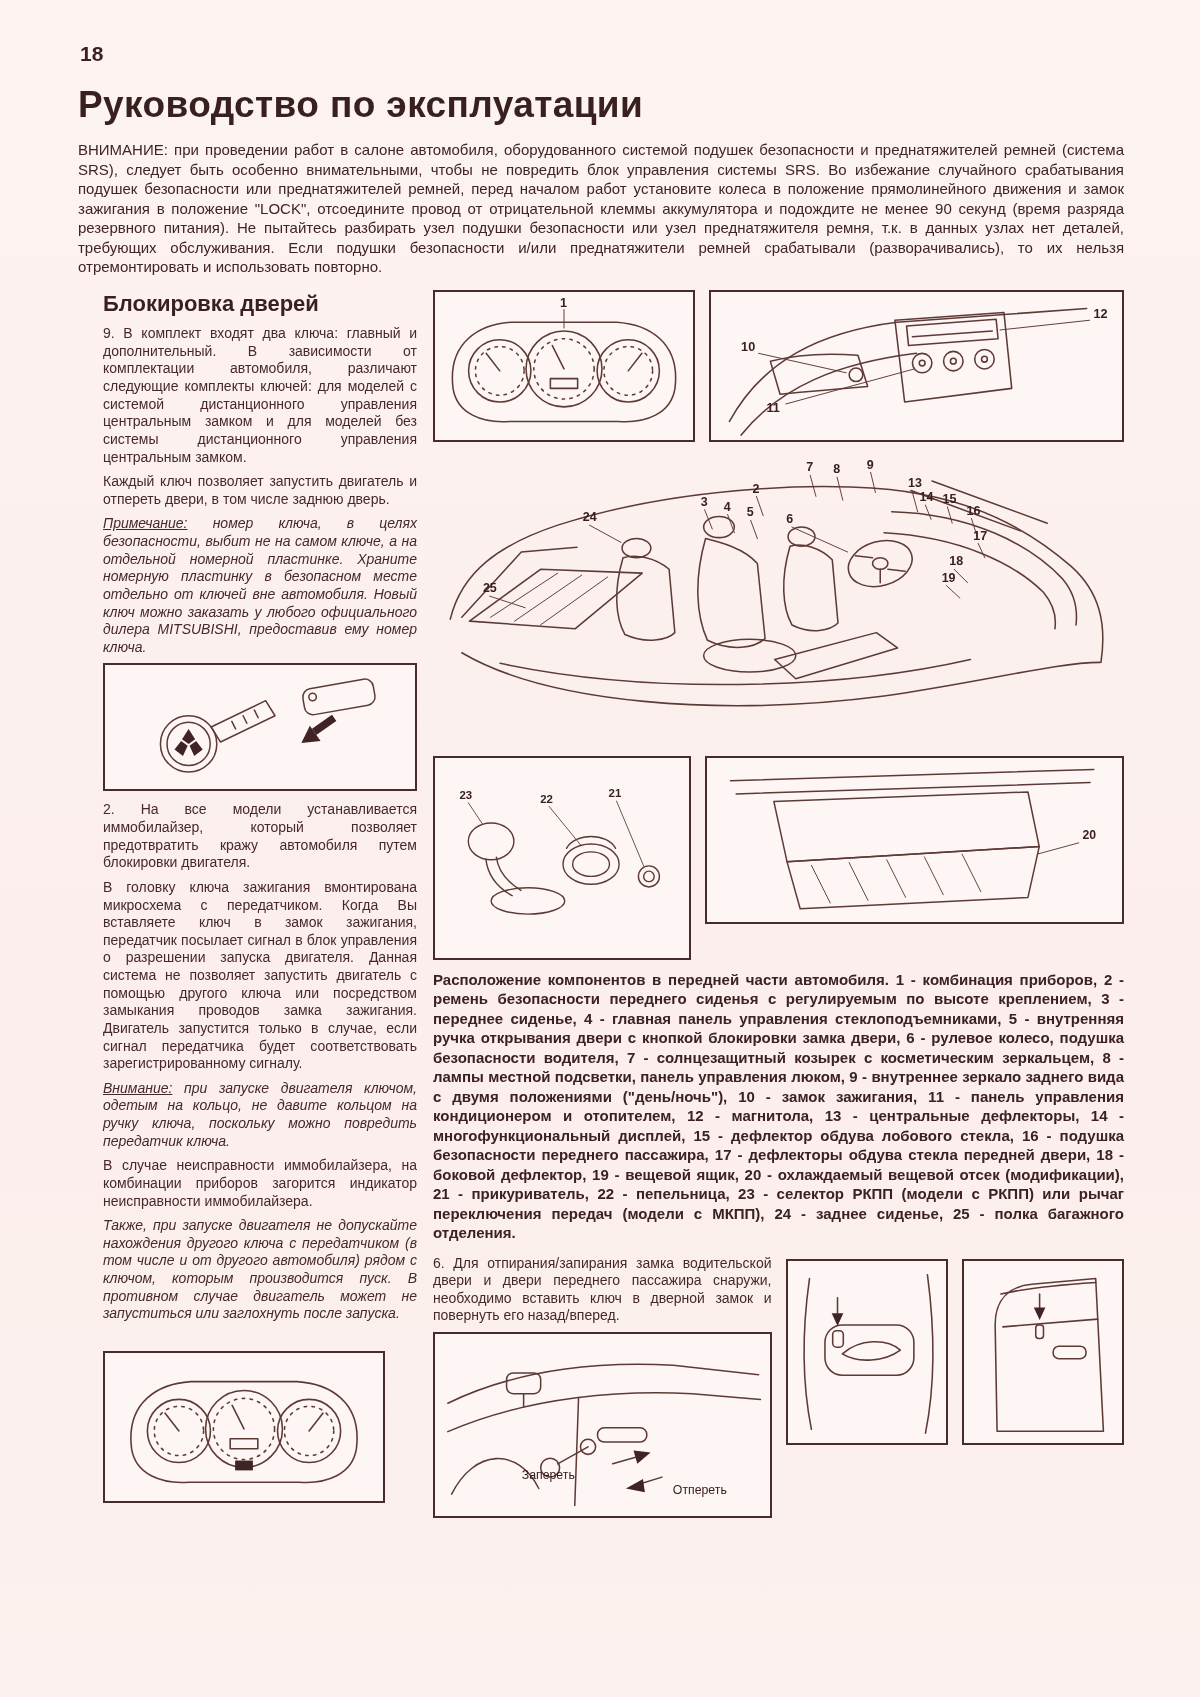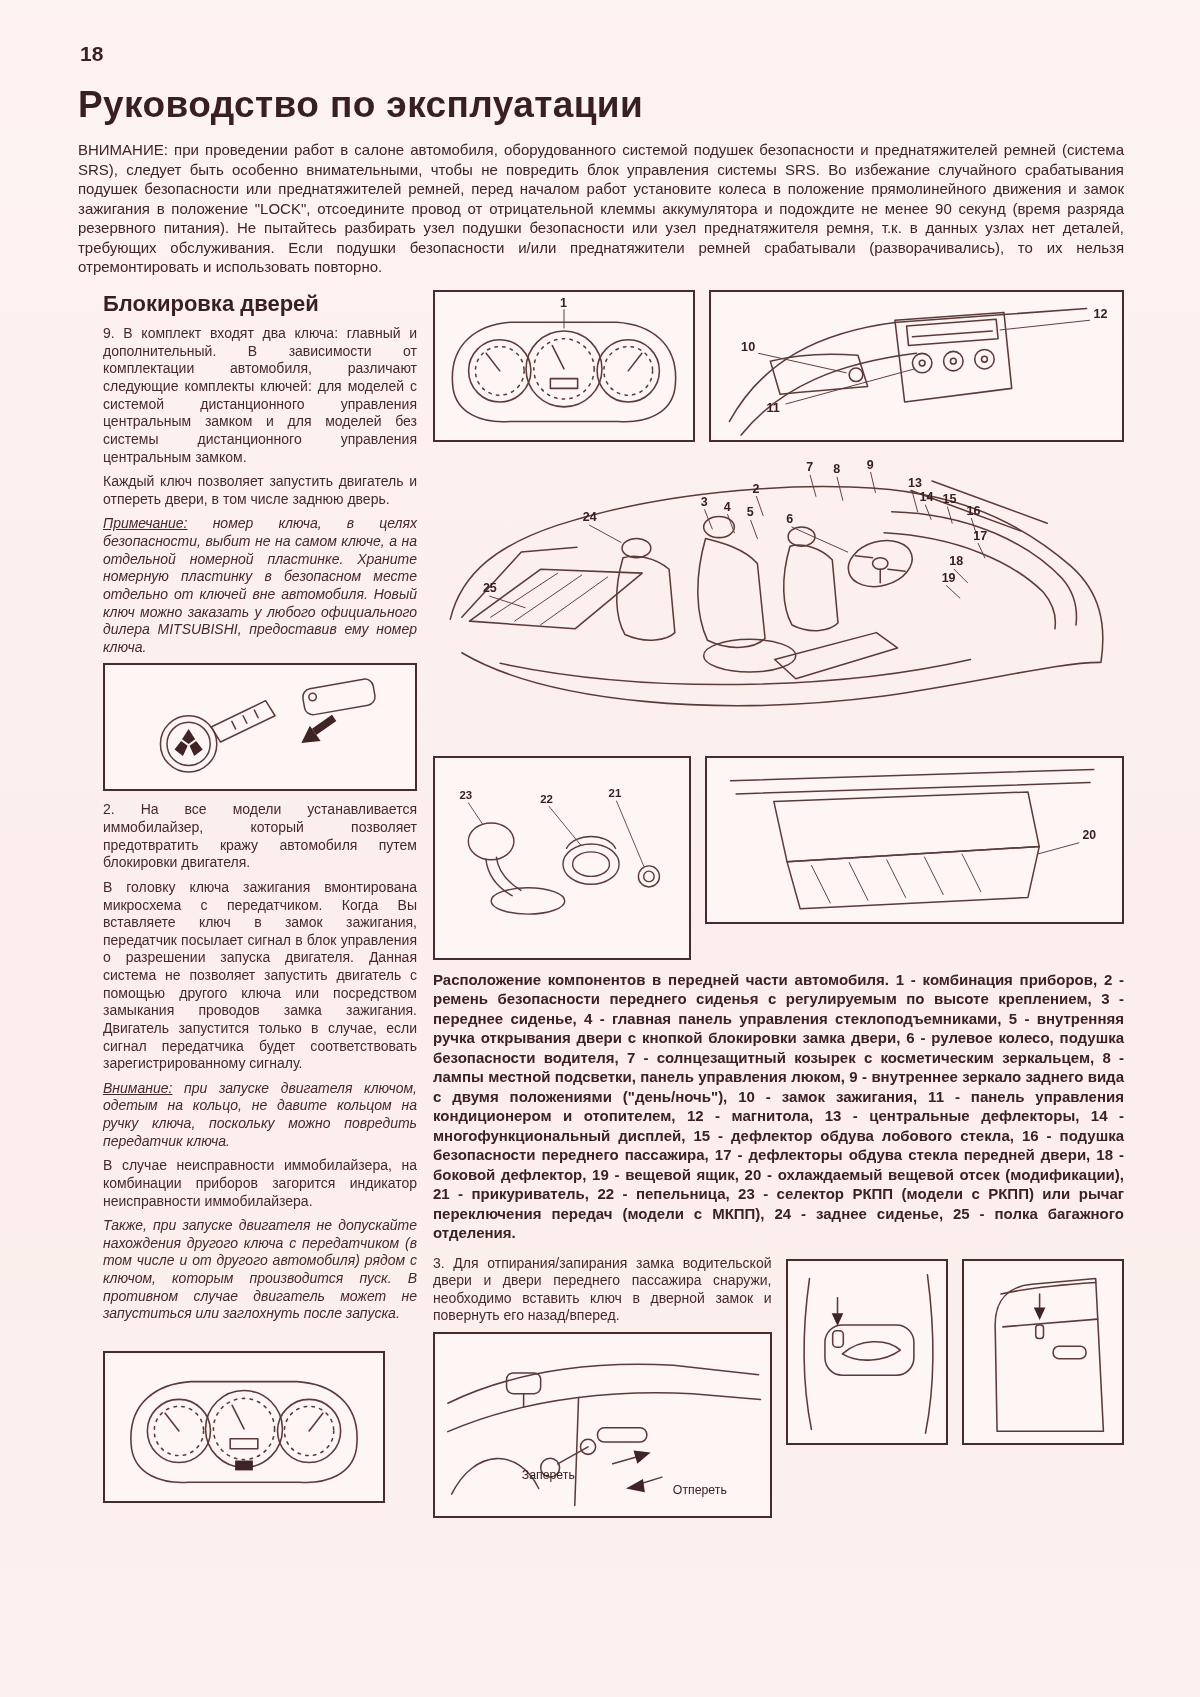--- a/index.html
+++ b/index.html
@@ -268,21 +268,21 @@
             <line class="thin" x1="384" y1="88" x2="340" y2="100"></line>
           </svg>
         </div>
       </div>
 
       <p class="caption">Расположение компонентов в передней части автомобиля. 1 - комбинация приборов, 2 - ремень безопасности переднего сиденья с регулируемым по высоте креплением, 3 - переднее сиденье, 4 - главная панель управления стеклоподъемниками, 5 - внутренняя ручка открывания двери с кнопкой блокировки замка двери, 6 - рулевое колесо, подушка безопасности водителя, 7 - солнцезащитный козырек с косметическим зеркальцем, 8 - лампы местной подсветки, панель управления люком, 9 - внутреннее зеркало заднего вида с двумя положениями ("день/ночь"), 10 - замок зажигания, 11 - панель управления кондиционером и отопителем, 12 - магнитола, 13 - центральные дефлекторы, 14 - многофункциональный дисплей, 15 - дефлектор обдува лобового стекла, 16 - подушка безопасности переднего пассажира, 17 - дефлекторы обдува стекла передней двери, 18 - боковой дефлектор, 19 - вещевой ящик, 20 - охлаждаемый вещевой отсек (модификации), 21 - прикуриватель, 22 - пепельница, 23 - селектор РКПП (модели с РКПП) или рычаг переключения передач (модели с МКПП), 24 - заднее сиденье, 25 - полка багажного отделения.</p>
 
       <div class="botrow">
 
         <div class="botcol">
-          <p class="just">3. Для отпирания/запирания замка водительской двери и двери переднего пассажира снаружи, необходимо вставить ключ в дверной замок и повернуть его назад/вперед.</p>
+          <p class="just">6. Для отпирания/запирания замка водительской двери и двери переднего пассажира снаружи, необходимо вставить ключ в дверной замок и повернуть его назад/вперед.</p>
           <div class="fig fig-doorkey">
             <svg class="draw" viewBox="0 0 350 190" width="340" height="180">
               <path d="M12,72 C90,34 180,28 250,32 L340,42"></path>
               <path d="M12,102 C100,64 200,58 270,62 L342,68"></path>
               <rect x="74" y="40" width="36" height="22" rx="7"></rect>
               <line x1="92" y1="62" x2="92" y2="76"></line>
               <path d="M16,168 C40,120 86,118 108,162"></path>
               <line x1="150" y1="66" x2="146" y2="180"></line>
               <rect x="170" y="98" width="52" height="15" rx="7"></rect>
               <circle cx="160" cy="118" r="8"></circle>

